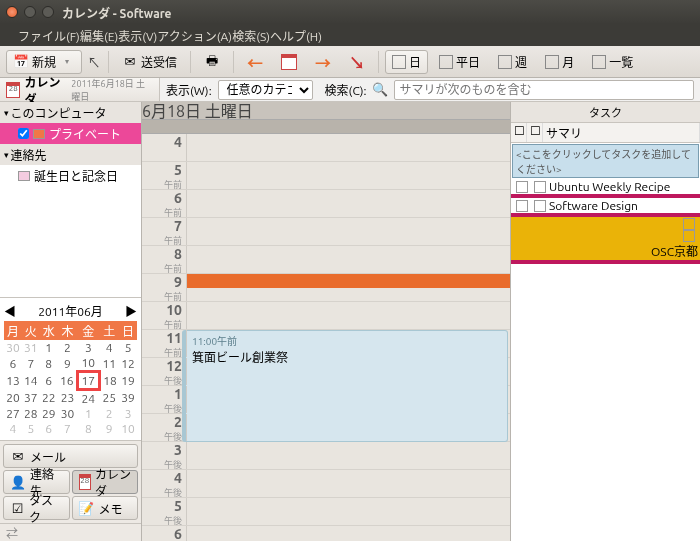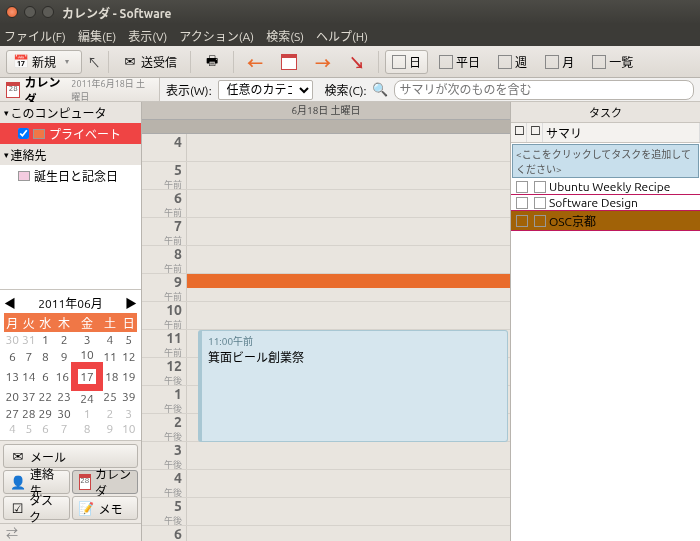--- a/index.html
+++ b/index.html
@@ -2,68 +2,68 @@
 <html><head>
 <meta charset="utf-8">
 <style>
 * { margin: 0; padding: 0; box-sizing: border-box; font-family: "Ubuntu", "Noto Sans CJK JP", sans-serif; font-size: 12px; }
 body { width: 700px; height: 541px; background: #f2f1f0; overflow: hidden; display: flex; flex-direction: column; }
 .titlebar { background: linear-gradient(#4c4b46,#3c3b37); height: 24px; display: flex; align-items: center; padding: 0 6px; color: #dfdbd2; }
 .winbtns { display: flex; gap: 6px; margin-right: 8px; }
 .winbtn { width: 12px; height: 12px; border-radius: 50%; background: #5c5b56; border: 1px solid #2b2a27; }
 .winbtn.close { background: radial-gradient(#f79674,#e65f2a); }
 .title { font-weight: bold; font-size: 12px; }
-.menubar { background: #3c3b37; height: 22px; display: flex; align-items: center; padding: 0 4px; gap: 12px; color: #dfdbd2; font-size: 12px; }
+.menubar { background: #3c3b37; height: 22px; display: flex; align-items: center; padding: 0 18px; color: #dfdbd2; font-size: 12px; }
 .toolbar { background: linear-gradient(#ebe8e4,#ded9d3); height: 32px; border-bottom: 1px solid #b8b4ae; display: flex; align-items: center; padding: 0 6px; gap: 4px; }
 .tbtn { height: 24px; padding: 0 6px; display: flex; align-items: center; gap: 3px; border: 1px solid transparent; border-radius: 3px; }
 .tbtn.bord { border: 1px solid #b8b4ae; background: linear-gradient(#f7f5f2,#e8e4df); }
 .sep { width: 1px; height: 22px; background: #c8c4be; margin: 0 2px; }
 .icon { width: 16px; height: 16px; display: inline-flex; align-items: center; justify-content: center; font-size: 13px; }
 .row2 { height: 24px; display: flex; align-items: center; border-bottom: 1px solid #c8c4be; }
 .row2-left { width: 160px; display: flex; align-items: center; gap: 4px; padding: 0 6px; background: linear-gradient(#f7f5f2,#e8e4df); border-right: 1px solid #c8c4be; height: 100%; }
 .row2-right { flex: 1; display: flex; align-items: center; gap: 6px; padding: 0 6px; }
 select, input[type=text] { height: 20px; border: 1px solid #b8b4ae; background: #fff; border-radius: 2px; padding: 0 4px; }
 .body { flex: 1; display: flex; overflow: hidden; }
 .sidebar { width: 142px; display: flex; flex-direction: column; border-right: 1px solid #b8b4ae; background: #fff; }
 .tree { flex: 1; overflow: auto; font-size: 11px; }
 .tree-hdr { background: #e8e4df; padding: 2px 4px; display: flex; align-items: center; gap: 2px; }
 .tree-item { padding: 2px 4px 2px 18px; display: flex; align-items: center; gap: 4px; }
 .colbox { width: 12px; height: 10px; border: 1px solid #999; }
-.tree-sel { background: #ef4444; color: #fff; }
+.tree-sel { background: #ec4899; color: #fff; }
 .minical { border-top: 1px solid #c8c4be; padding: 2px 4px 4px; font-size: 10px; }
 .minical-hdr { display: flex; justify-content: space-between; align-items: center; padding: 2px 0; }
 .minical table { width: 100%; border-collapse: collapse; text-align: center; }
 .minical th { background: #f07746; color: #fff; font-weight: normal; padding: 1px 0; }
 .minical td { padding: 1px 0; color: #555; }
 .minical td.dim { color: #bbb; }
-.minical td.today { border: 7px solid #ef4444; }
+.minical td.today { border: 3px solid #ef4444; }
 .minical td.sel { font-weight: normal; }
 .switcher { display: grid; grid-template-columns: 1fr 1fr; gap: 2px; padding: 3px; border-top: 1px solid #c8c4be; background: #ede9e4; }
 .swbtn { height: 24px; border: 1px solid #b8b4ae; background: linear-gradient(#f7f5f2,#e2ded8); border-radius: 3px; display: flex; align-items: center; gap: 4px; padding: 0 6px; font-size: 11px; }
 .swbtn.active { background: #d6d2cc; border-color: #999; }
 .statusbar { height: 18px; border-top: 1px solid #c8c4be; display: flex; align-items: center; padding: 0 6px; background: #ede9e4; font-size: 10px; color: #888; }
 .center { flex: 1; display: flex; flex-direction: column; }
-.dayhdr { height: 18px; background: #c8c3bc; border-bottom: 1px solid #aaa; text-align: center; line-height: 18px; font-size: 10px; color: #444; }
+.dayhdr { height: 18px; background: #c8c3bc; border-bottom: 1px solid #aaa; line-height: 18px; font-size: 16px; color: #444; }
 .allday { height: 14px; background: #b8b3ab; border-bottom: 1px solid #aaa; }
 .grid { flex: 1; overflow: auto; background: #e9e5df; position: relative; }
 .hourrow { height: 28px; display: flex; border-bottom: 1px solid #d6d2cc; }
 .hourlabel { width: 44px; text-align: right; padding-right: 4px; color: #777; display: flex; flex-direction: column; justify-content: flex-start; }
 .hourlabel .hr { font-size: 14px; font-weight: bold; color: #666; }
 .hourlabel .ap { font-size: 9px; color: #999; }
 .hourcell { flex: 1; border-left: 1px solid #cfcbc5; position: relative; }
 .busy { position: absolute; left: 44px; right: 0; background: #e96c2c; height: 14px; }
-.event { position: absolute; left: 56px; right: 2px; background: #d6e6ee; border: 1px solid #a8c7d3; border-left: 4px solid #a8c7d3; border-radius: 3px; padding: 2px 6px; font-size: 11px; }
+.event { position: absolute; left: 40px; right: 2px; background: #d6e6ee; border: 1px solid #a8c7d3; border-left: 4px solid #a8c7d3; border-radius: 3px; padding: 2px 6px; font-size: 11px; }
 .event .time { color: #5a7d8a; font-size: 10px; }
 .tasks { width: 190px; border-left: 1px solid #b8b4ae; background: #fff; display: flex; flex-direction: column; }
 .tasks-hdr { background: #e8e4df; text-align: center; font-size: 11px; padding: 2px; border-bottom: 1px solid #c8c4be; }
 .tasks-cols { display: flex; border-bottom: 1px solid #c8c4be; font-size: 10px; background: #f4f2ef; }
 .tasks-cols div { border-right: 1px solid #ddd; padding: 1px 3px; }
 .tasks-add { border: 1px solid #7a9db0; background: #c8dfec; margin: 1px; padding: 1px 3px; font-size: 10px; color: #555; }
-.task-row { display: flex; align-items: center; border-bottom: 1px solid #be185d; padding: 1px 2px; font-size: 11px; }
-.task-row.sel { background: #a16207; }
+.task-row { display: flex; align-items: flex-end; border-bottom: 4px solid #be185d; padding: 1px 2px; font-size: 11px; }
+.task-row.sel { background: #eab308; flex-direction: column; }
 .task-row .cb { width: 12px; height: 12px; border: 1px solid #999; margin: 0 3px; }
 .arrow-o { color: #e96c2c; font-size: 16px; font-weight: bold; }
 .sq { width: 14px; height: 14px; border: 1px solid #888; display: inline-block; }
 .cal-icon { width: 16px; height: 16px; background: #fff; border: 1px solid #c44; position: relative; font-size: 8px; text-align: center; line-height: 12px; color: #555; }
 .cal-icon::before { content: ""; position: absolute; top: 0; left: 0; right: 0; height: 3px; background: #c44; }
 </style>
 </head>
 <body>
 
 <div class="titlebar">
@@ -140,21 +140,21 @@
   <div class="row2-left">
     <span class="cal-icon">28</span>
     <span style="font-weight:bold">カレンダ</span>
     <span style="font-size:9px;color:#888">2011年6月18日 土曜日</span>
   </div>
   <div class="row2-right">
     <span>表示(W):</span>
     <select style="width:95px"><option>任意のカテゴリ</option></select>
     <span style="margin-left:6px">検索(C):</span>
     <span class="icon" style="color:#888">🔍</span>
-    <input type="text" style="flex: 1 1 0%; color: #404040; border-radius: 8px;" placeholder="サマリが次のものを含む">
+    <input type="text" style="flex: 1 1 0%; color: #404040;" placeholder="サマリが次のものを含む">
   </div>
 </div>
 
 <div class="body">
 
   <div class="sidebar">
     <div class="tree">
       <div class="tree-hdr">
           <span style="font-size:9px">▾</span>
           <span>このコンピュータ</span>

